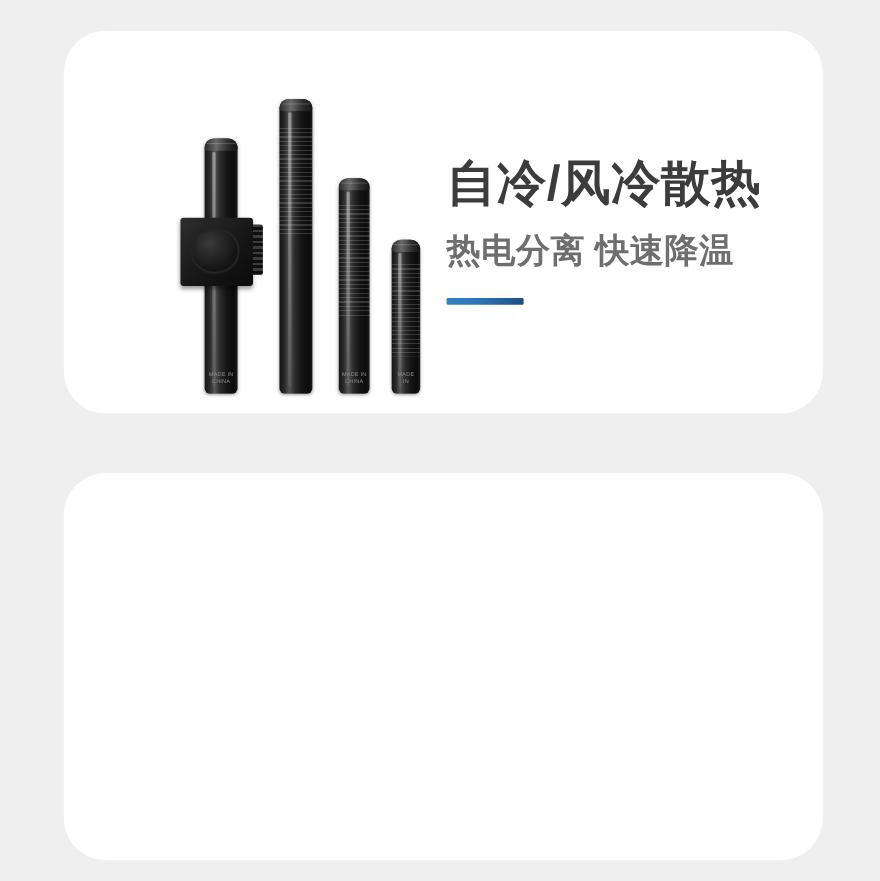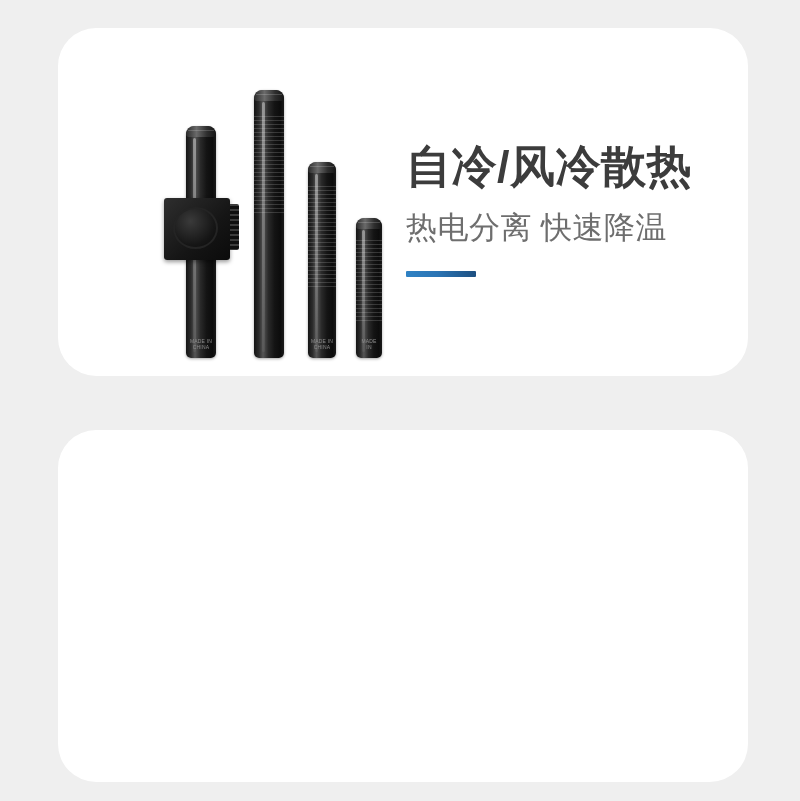--- a/index.html
+++ b/index.html
@@ -36,21 +36,21 @@
     font-size: 45px;
     font-weight: bold;
     color: #3c3c3c;
     letter-spacing: 0.5px;
     line-height: 1.18;
     margin: 0;
     white-space: nowrap;
   }
   .subline {
     font-size: 31px;
-    font-weight: normal;
+    font-weight: bold;
     color: #6e6e6e;
     letter-spacing: 0.5px;
     line-height: 1.35;
     margin: 14px 0 0 0;
     white-space: nowrap;
   }
   .accent-bar {
     height: 6px;
     width: 70px;
     border-radius: 1px;

